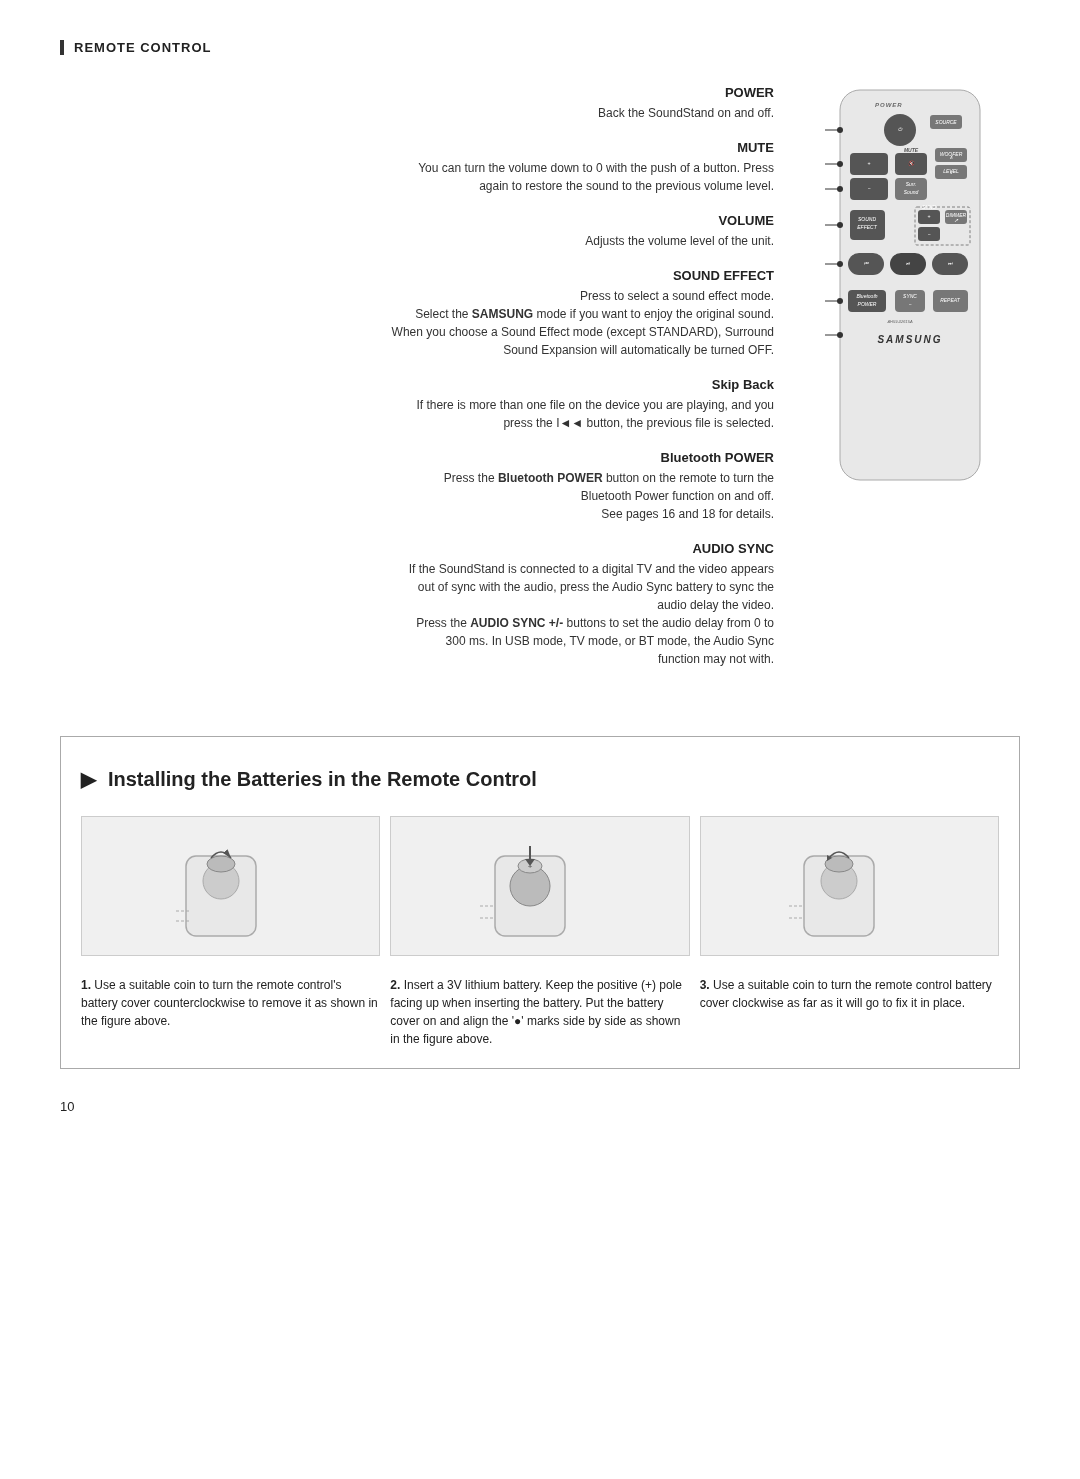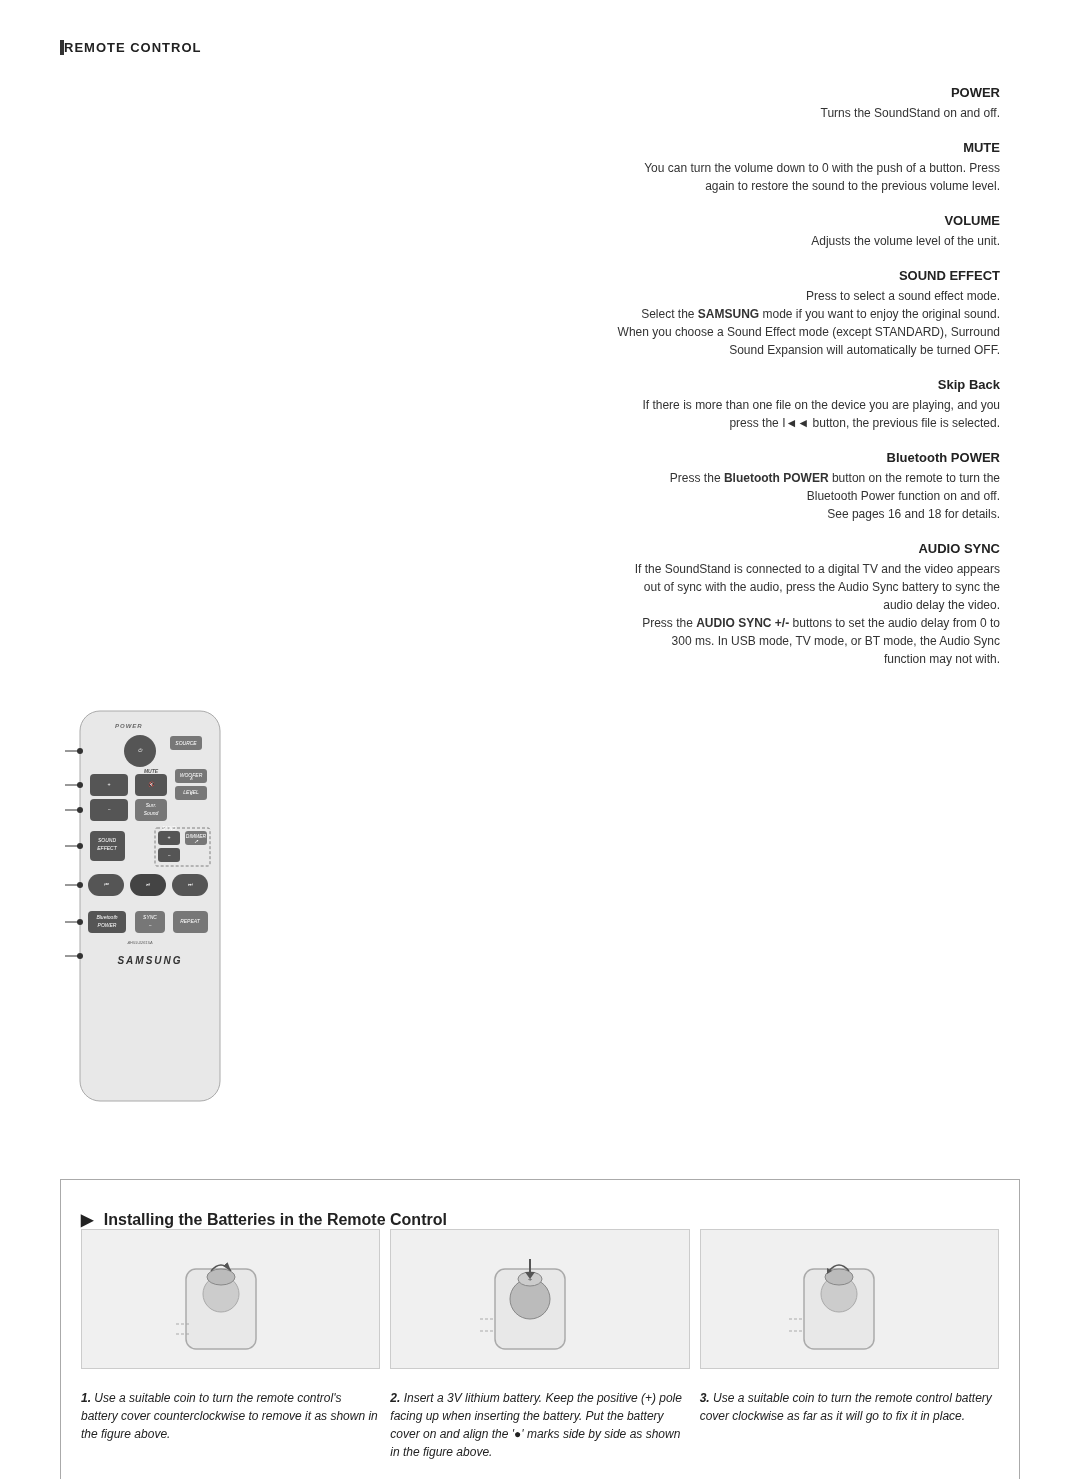--- a/index.html
+++ b/index.html
@@ -9,35 +9,35 @@
       font-size: 13px;
       color: #222;
       width: 1080px;
       min-height: 1479px;
       padding: 40px 60px;
     }
 
     
     .section-header {
       border-left: 4px solid #333;
+      padding-left: 10px;
       margin-bottom: 30px;
     }
     .section-header span {
       font-size: 13px;
       font-weight: bold;
       letter-spacing: 1px;
       text-transform: uppercase;
     }
 
     
     .remote-section {
       display: flex;
-      gap: 20px;
+      gap: 26px;
       margin-bottom: 50px;
-      flex-direction: column;
     }
 
     .remote-descriptions {
       flex: 1;
       padding-right: 20px;
     }
 
     .desc-block {
       margin-bottom: 18px;
       text-align: right;
@@ -71,22 +71,23 @@
     }
 
     
     .install-section {
       border: 1.5px solid #aaa;
       padding: 30px 20px 20px;
       margin-bottom: 30px;
     }
 
     .install-title {
-      font-size: 16px;
-      font-weight: bold;
+      font-size: 20px;
+      font-weight: bold;
+      margin-bottom: 25px;
     }
     .install-title span.arrow {
       margin-right: 6px;
     }
 
     .battery-steps {
       display: flex;
       gap: 10px;
       margin-bottom: 20px;
     }
@@ -106,21 +107,20 @@
     .battery-instructions {
       display: flex;
       gap: 10px;
       margin-top: 15px;
     }
 
     .battery-instruction {
       flex: 1;
       font-size: 12px;
       line-height: 1.5;
-      font-style: italic;
     }
 
     .battery-instruction strong {
       font-weight: bold;
     }
 
     
     .page-number {
       font-size: 13px;
       margin-top: 30px;
@@ -158,21 +158,21 @@
 <div class="section-header">
   <span>Remote Control</span>
 </div>
 
 <div class="remote-section">
 
   <div class="remote-descriptions">
 
     <div class="desc-block">
       <span class="label">POWER</span>
-      <p>Turns the SoundStand on and off.</p>
+      <p>Back the SoundStand on and off.</p>
     </div>
 
     <div class="desc-block">
       <span class="label">MUTE</span>
       <p>
         <span>You can turn the volume down to 0 with the push of a button. Press</span><br>
         <span>again to restore the sound to the previous volume level.</span>
       </p>
     </div>
 

